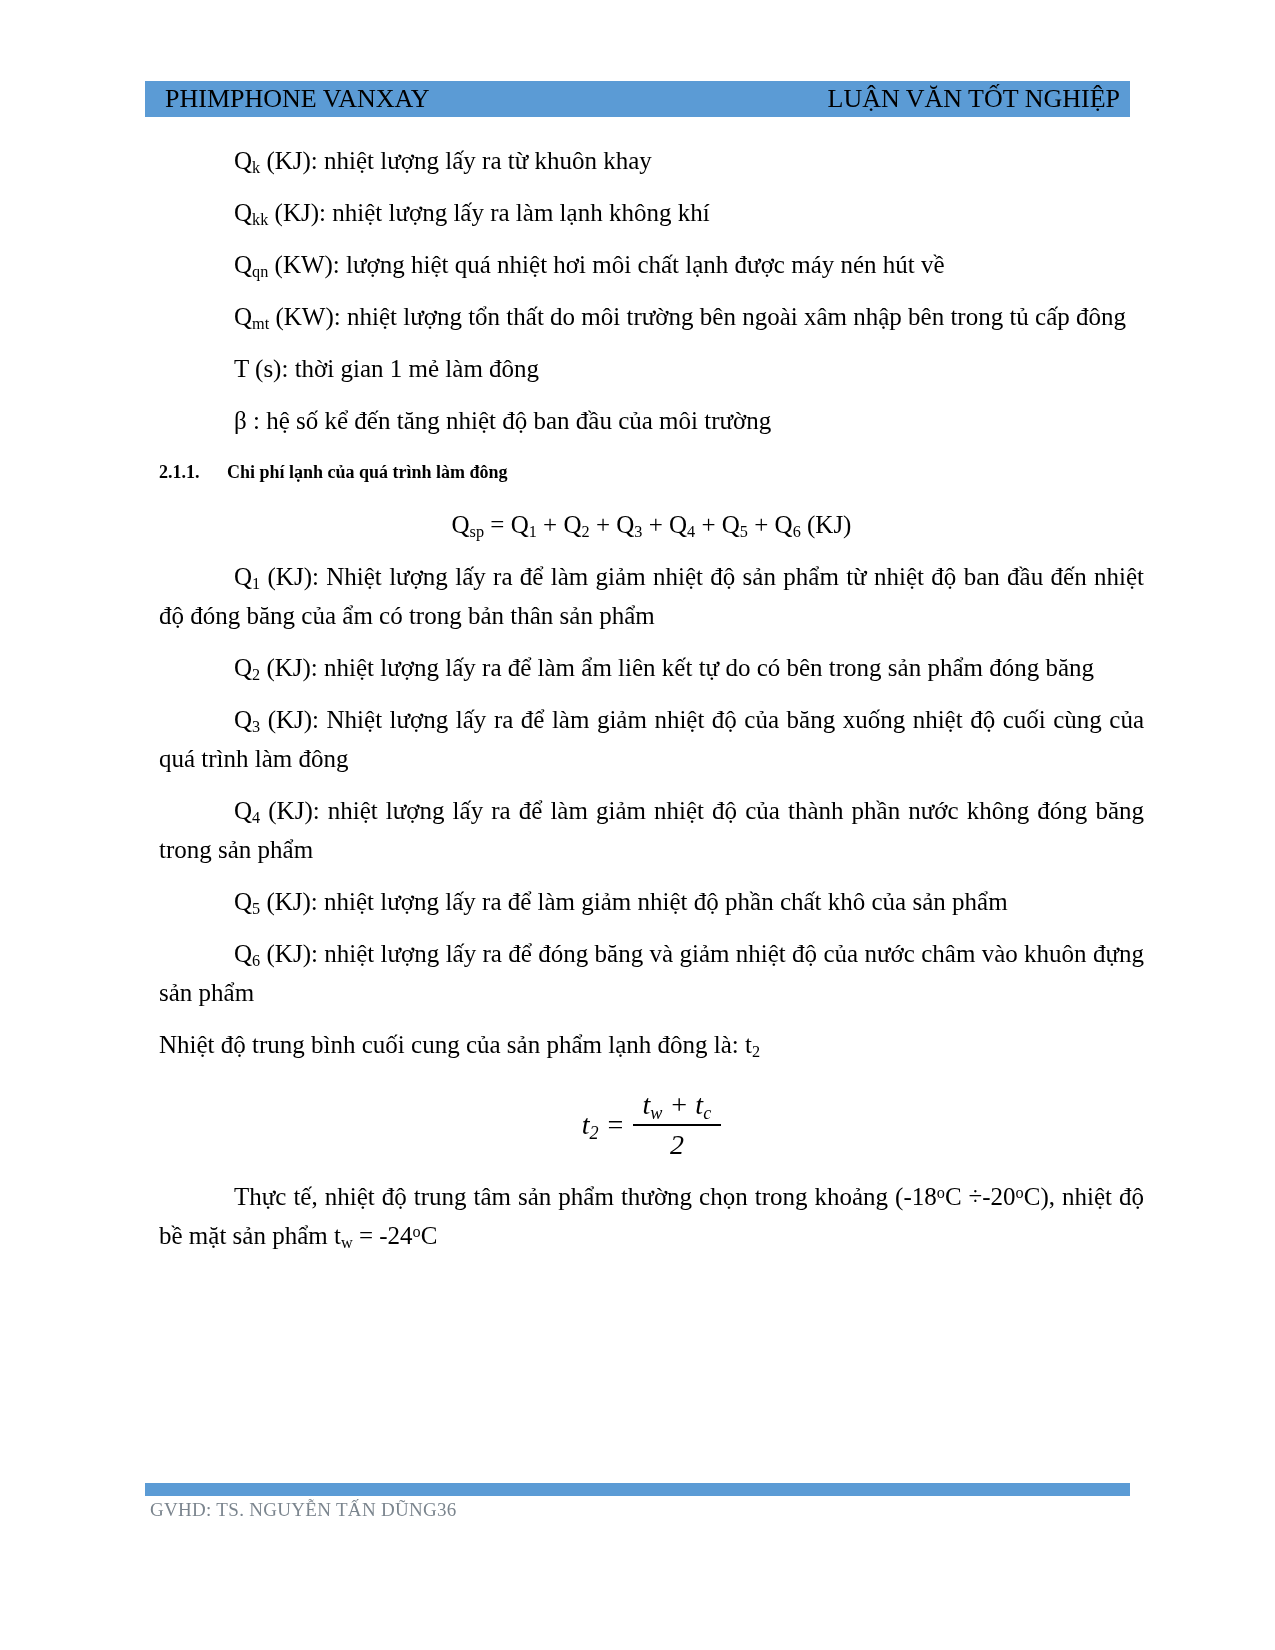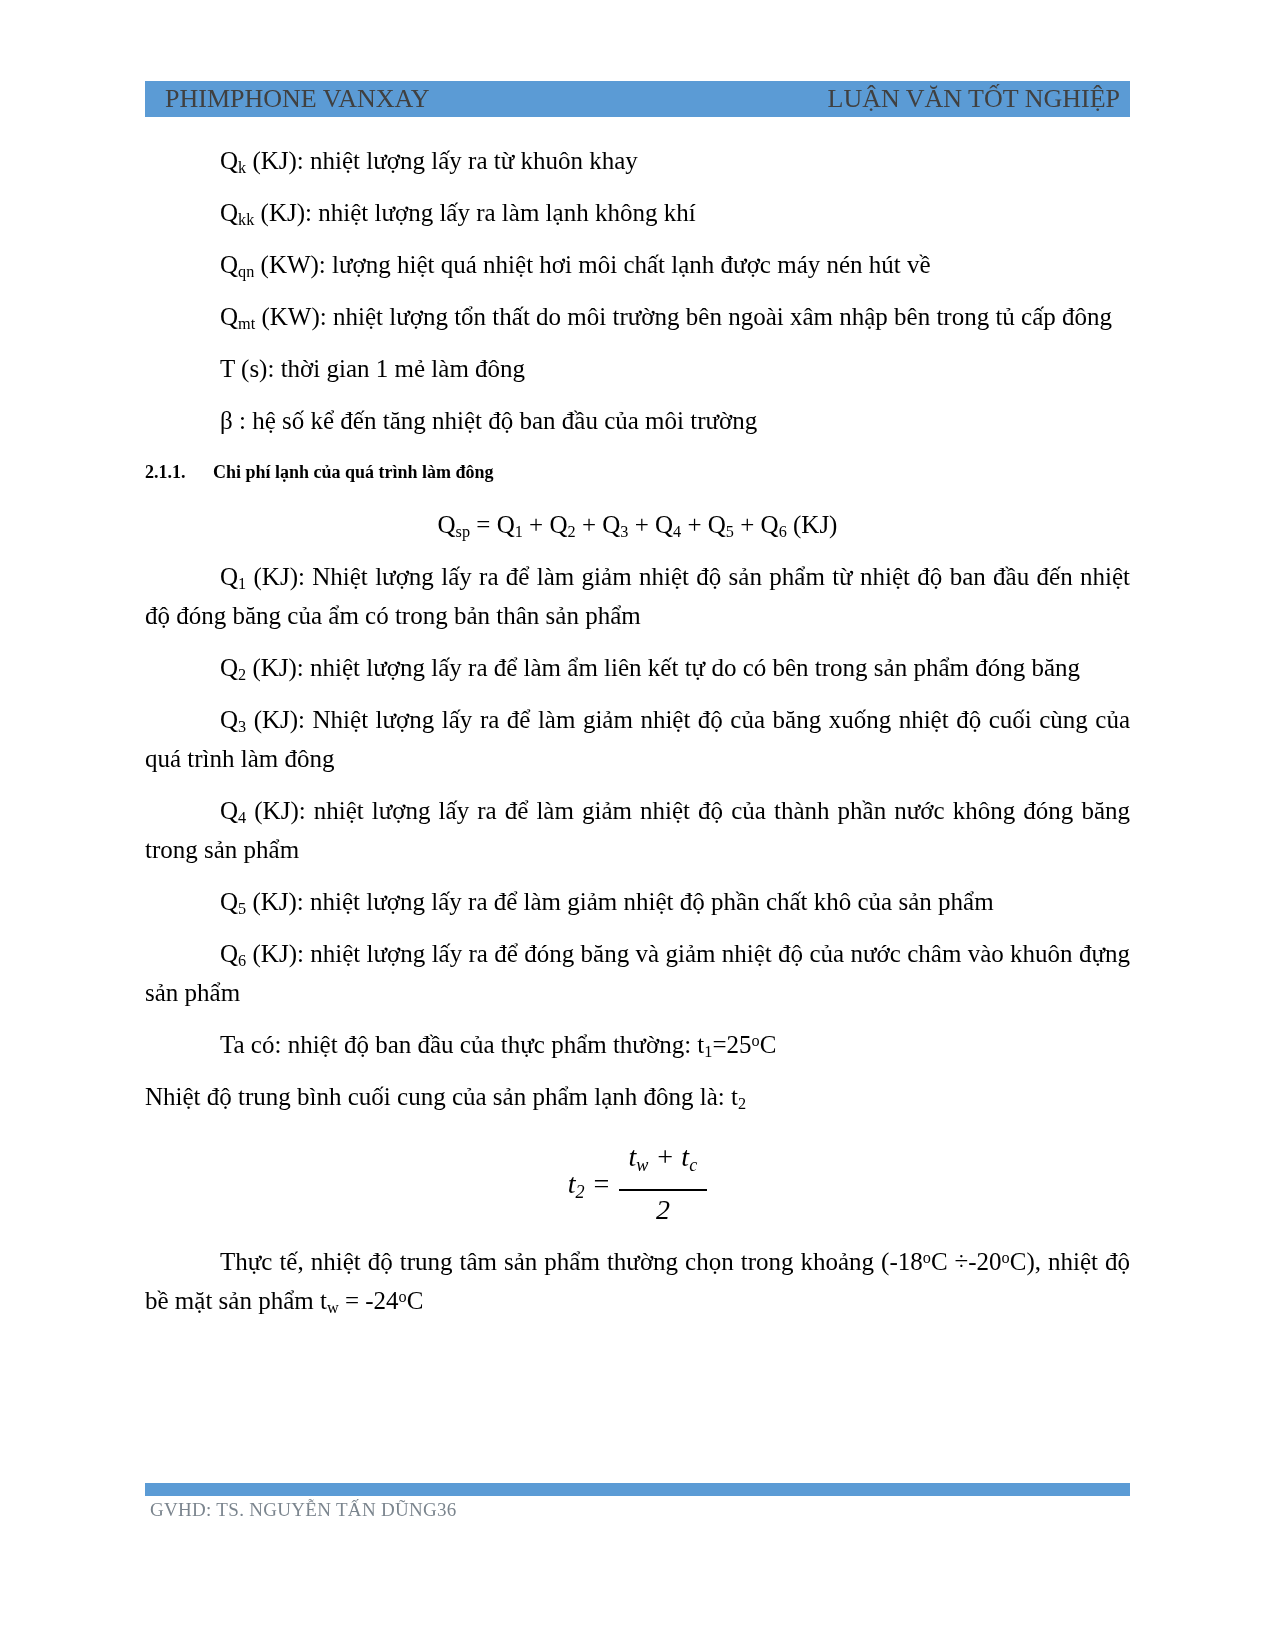--- a/index.html
+++ b/index.html
@@ -10,26 +10,26 @@
     overflow: hidden;
     font-family: "Liberation Serif", "DejaVu Serif", serif;
     color: #000;
   }
   .header-bar {
     position: absolute; left: 145px; top: 81px;
     width: 985px; height: 36px;
     background: var(--accent, #5b9bd5);
     display: flex; justify-content: space-between; align-items: center;
     padding: 0 10px 0 20px;
-    color: #404040;
+    color: #000000;
     font-size: 26px;
     white-space: nowrap;
   }
   .content {
-    position: absolute; left: 145px; top: 141px; width: 985px;
+    position: absolute; left: 159px; top: 141px; width: 985px;
     font-size: 25px;
     line-height: 39px;
   }
   .content p { margin: 0 0 13px 0; }
   .def { text-indent: 75px; white-space: nowrap; }
   .para { text-align: justify; text-indent: 75px; }
   .heading { font-weight: bold; font-size: 18px; }
   .hnum { display: inline-block; width: 68px; }
   .center { text-align: center; text-indent: 0; }
   .ind-128 { margin-left: 128px; text-indent: 0; white-space: nowrap; }
@@ -40,21 +40,21 @@
   .t2block {
     text-align: center;
     margin: 6px 0 16px 0;
     line-height: normal;
   }
   .t2row {
     display: inline-flex; align-items: center; gap: 8px;
     font-style: italic; font-size: 28px; margin-top: 12px;
   }
   .frac { display: inline-block; text-align: center; vertical-align: middle; }
-  .frac .num { display: block; border-bottom: 2px solid #000; padding: 0 10px 16px 10px; }
+  .frac .num { display: block; border-bottom: 2px solid #000; padding: 0 10px 3px 10px; }
   .frac .den { display: block; padding-top: 3px; }
   .footer-rule {
     position: absolute; left: 145px; top: 1483px;
     width: 985px; height: 13px;
     background: var(--accent, #5b9bd5);
   }
   .footer-line {
     position: absolute; left: 145px; top: 1499px;
     width: 985px;
     display: flex; justify-content: flex-start; align-items: baseline;
@@ -88,21 +88,20 @@
 
     <p class="center">Q<sub>sp</sub> = Q<sub>1</sub> + Q<sub>2</sub> + Q<sub>3</sub> + Q<sub>4</sub> + Q<sub>5</sub> + Q<sub>6</sub> (KJ)</p>
 
     <p class="para">Q<sub>1</sub> (KJ): Nhiệt lượng lấy ra để làm giảm nhiệt độ sản phẩm từ nhiệt độ ban đầu đến nhiệt độ đóng băng của ẩm có trong bản thân sản phẩm</p>
     <p class="para">Q<sub>2</sub> (KJ): nhiệt lượng lấy ra để làm ẩm liên kết tự do có bên trong sản phẩm đóng băng</p>
     <p class="para">Q<sub>3</sub> (KJ): Nhiệt lượng lấy ra để làm giảm nhiệt độ của băng xuống nhiệt độ cuối cùng của quá trình làm đông</p>
     <p class="para">Q<sub>4</sub> (KJ): nhiệt lượng lấy ra để làm giảm nhiệt độ của thành phần nước không đóng băng trong sản phẩm</p>
     <p class="para">Q<sub>5</sub> (KJ): nhiệt lượng lấy ra để làm giảm nhiệt độ phần chất khô của sản phẩm</p>
     <p class="para">Q<sub>6</sub> (KJ): nhiệt lượng lấy ra để đóng băng và giảm nhiệt độ của nước châm vào khuôn đựng sản phẩm</p>
 
-    <p class="def">Ta có: nhiệt độ ban đầu của thực phẩm thường: t<sub>1</sub>=25<sup>o</sup>C</p>
     <p class="ind-128">Nhiệt độ trung bình cuối cung của sản phẩm lạnh đông là: t<sub>2</sub></p>
 
     <div class="t2block">
       <span class="t2row">
         <span>t<sub>2</sub> =</span>
         <span class="frac">
           <span class="num">t<sub>w</sub> +  t<sub>c</sub></span>
           <span class="den">2</span>
         </span>
       </span>

